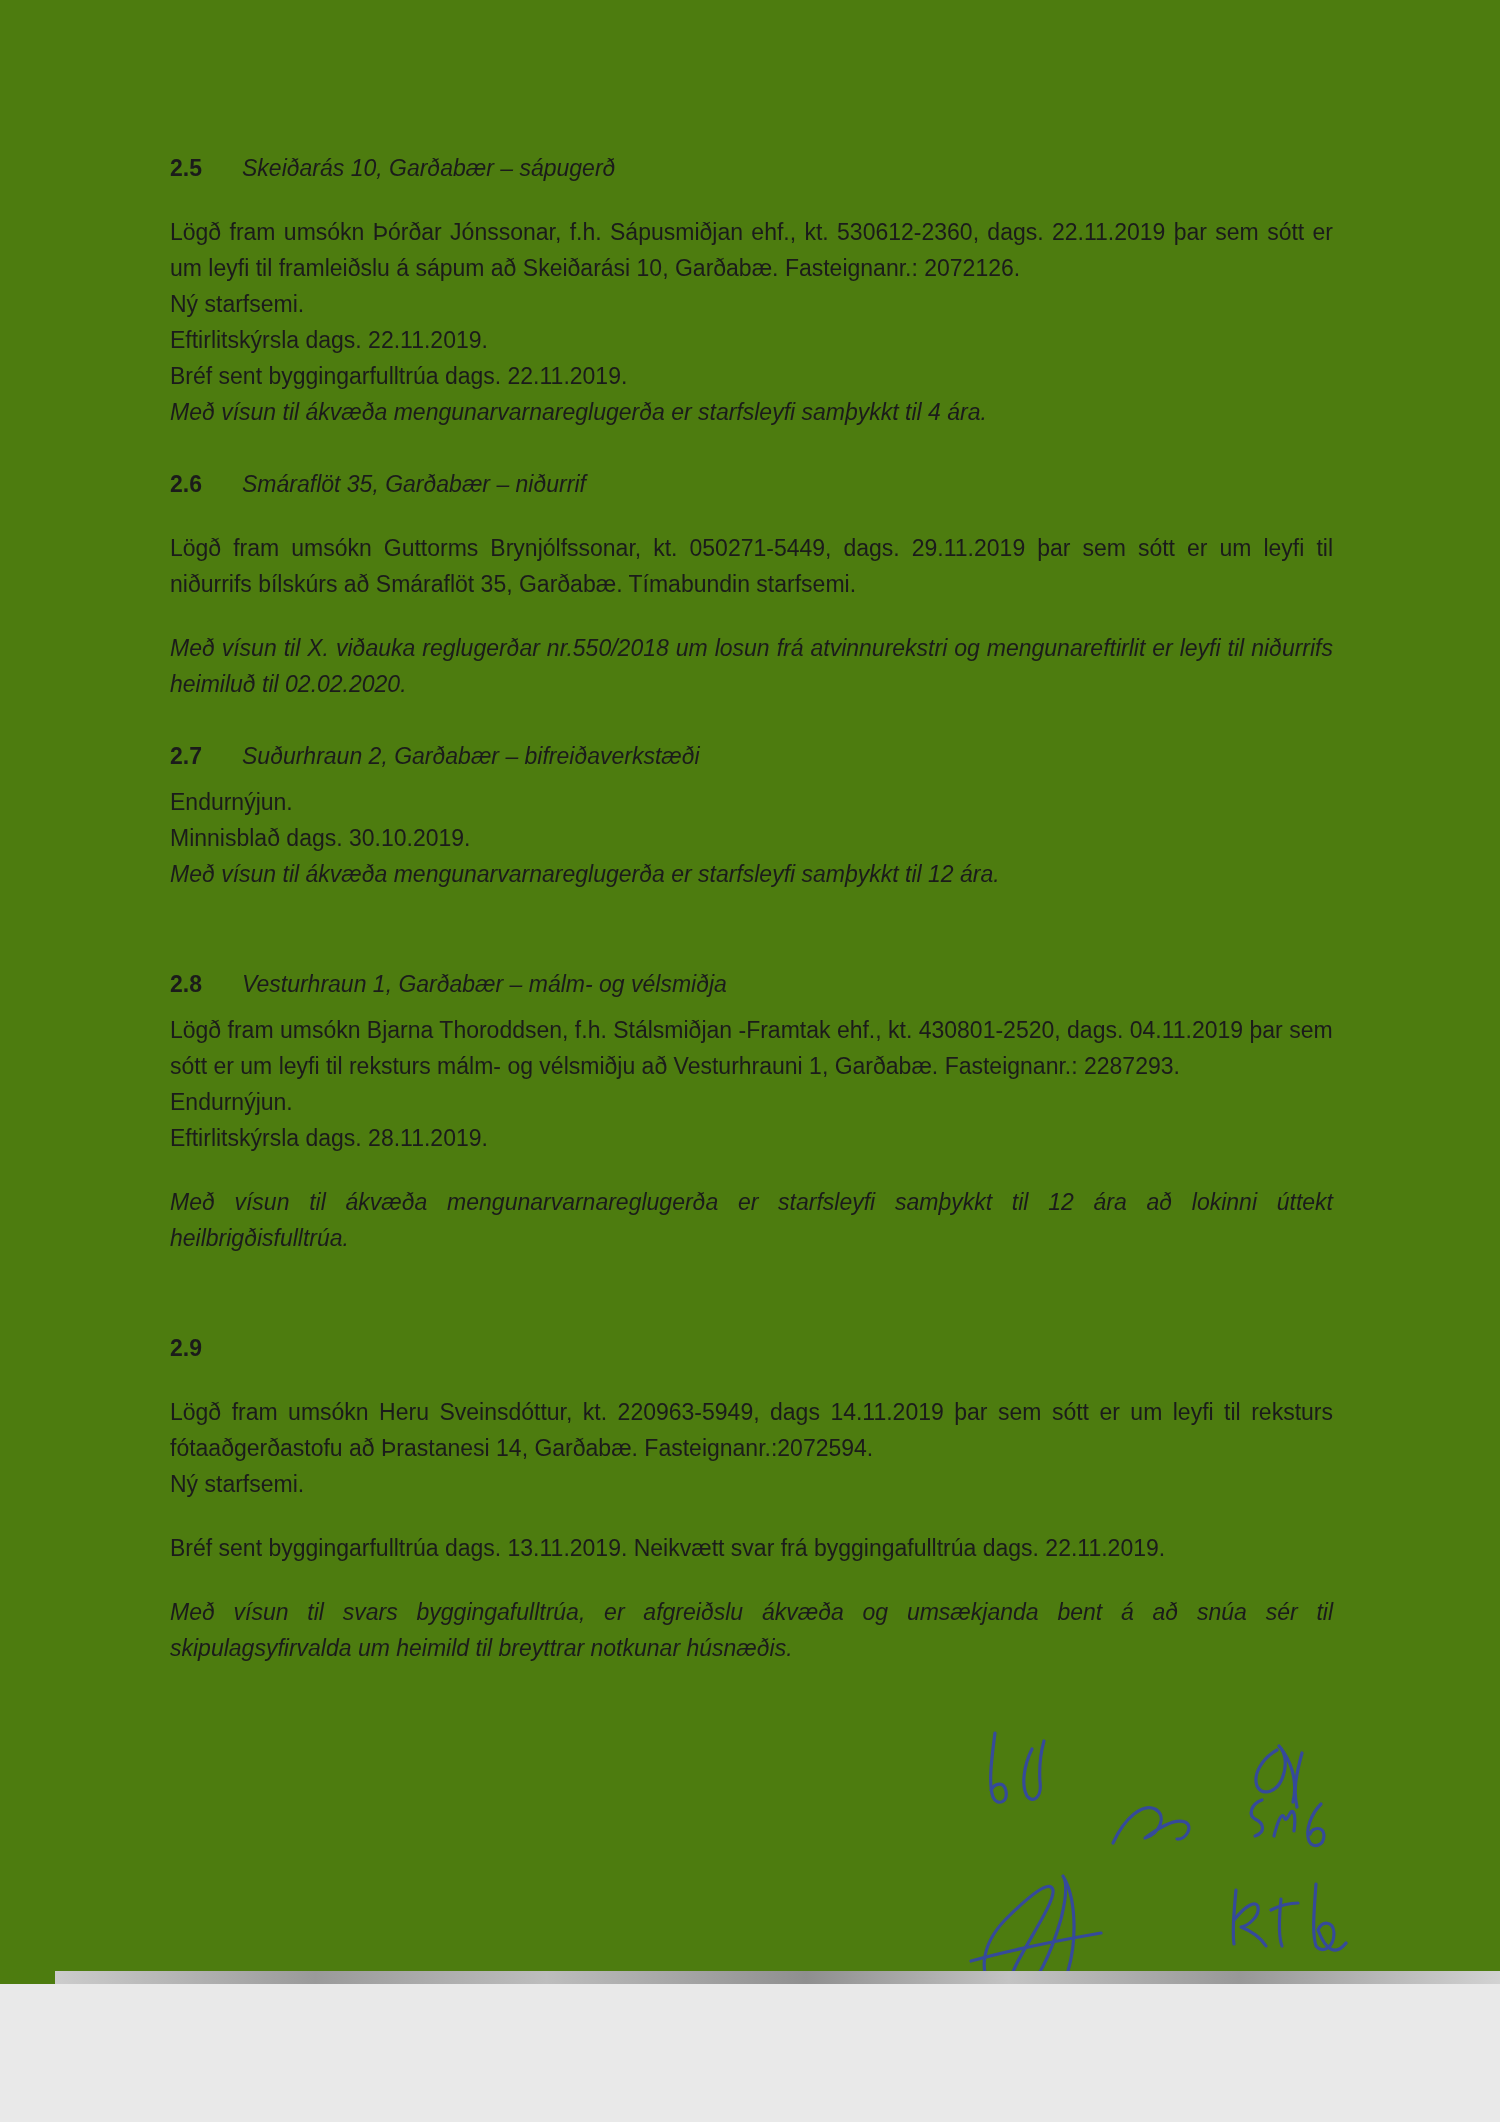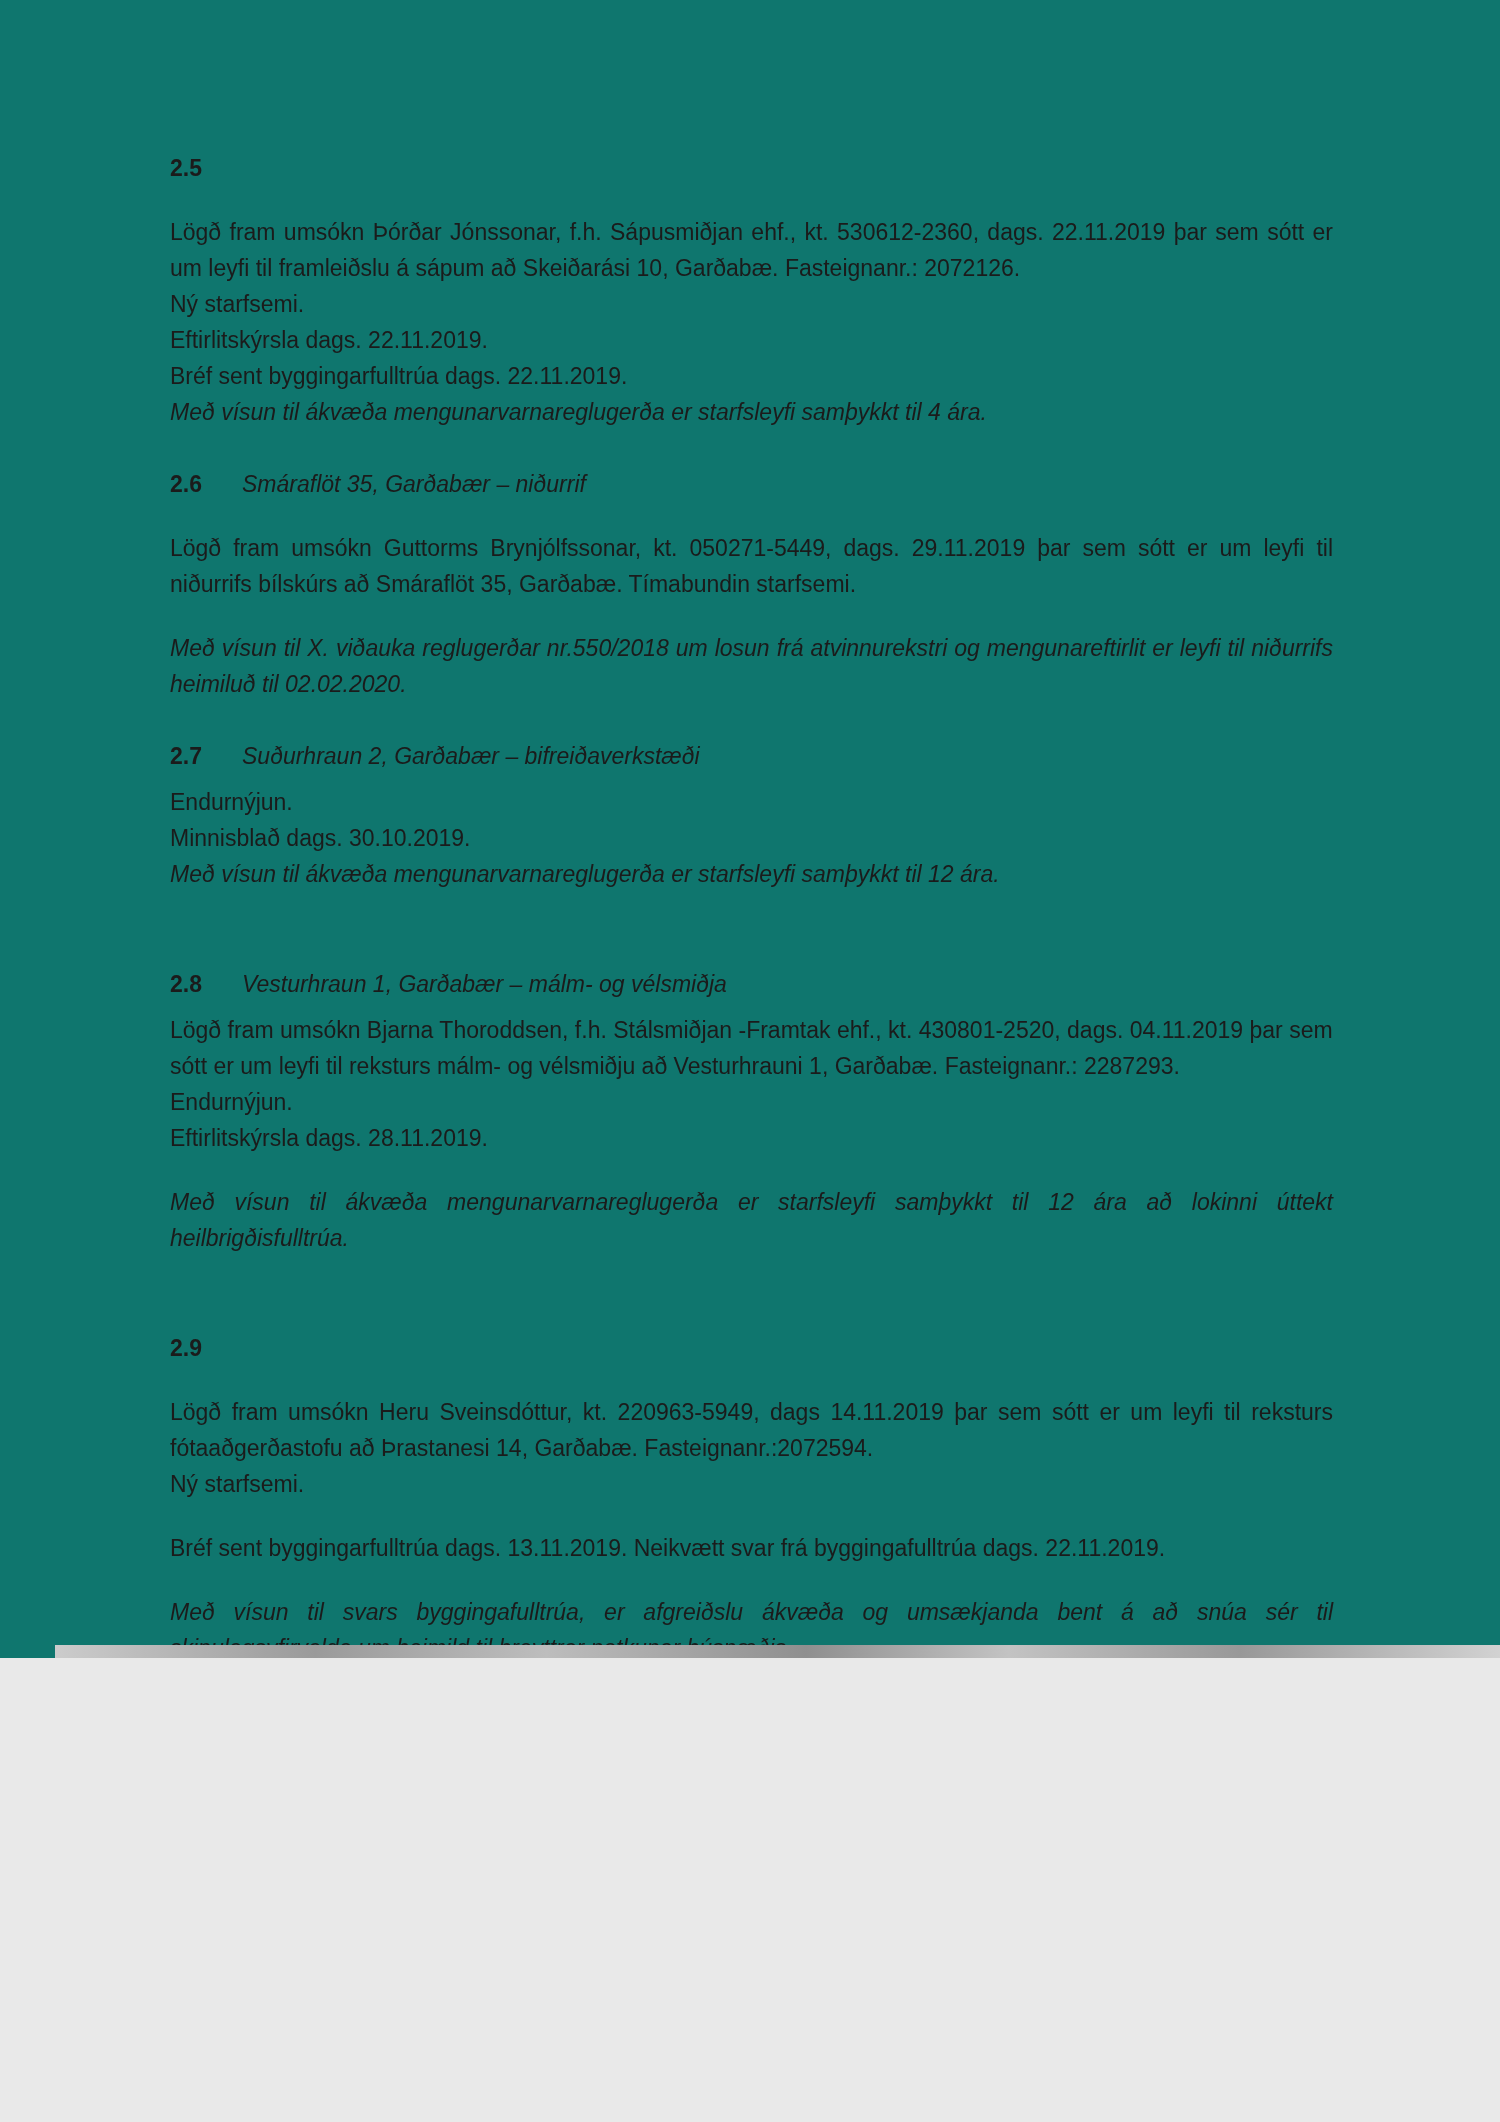--- a/index.html
+++ b/index.html
@@ -1,20 +1,20 @@
 <!DOCTYPE html>
 <html><head>
 <meta charset="utf-8">
 <style>
   html, body { margin: 0; padding: 0; background: #e9e9e9; }
   .page {
     position: relative;
     width: 1500px;
-    height: 1658px;
-    background: #0f766e;
+    height: 1984px;
+    background: #4d7c0f;
     overflow: hidden;
     font-family: "Liberation Sans", sans-serif;
     color: #1b1b1b;
   }
   .content {
     position: absolute;
     left: 170px;
     top: 150px;
     width: 1163px;
     font-size: 23px;
@@ -49,20 +49,21 @@
 </style>
 </head>
 <body>
 
 <div class="page">
   <div class="content">
 
     <section class="section">
       <div class="heading">
         <span class="sec-num">2.5</span>
+        <span class="sec-title">Skeiðarás 10, Garðabær – sápugerð</span>
       </div>
       <p class="justify">Lögð fram umsókn Þórðar Jónssonar, f.h. Sápusmiðjan ehf., kt. 530612-2360, dags. 22.11.2019 þar sem sótt er um leyfi til framleiðslu á sápum að Skeiðarási 10, Garðabæ. Fasteignanr.: 2072126.</p>
       <p>Ný starfsemi.</p>
       <p>Eftirlitskýrsla dags. 22.11.2019.</p>
       <p>Bréf sent byggingarfulltrúa dags. 22.11.2019.</p>
       <p class="italic">Með vísun til ákvæða mengunarvarnareglugerða er starfsleyfi samþykkt til 4 ára.</p>
     </section>
 
     <section class="section">
       <div class="heading">

